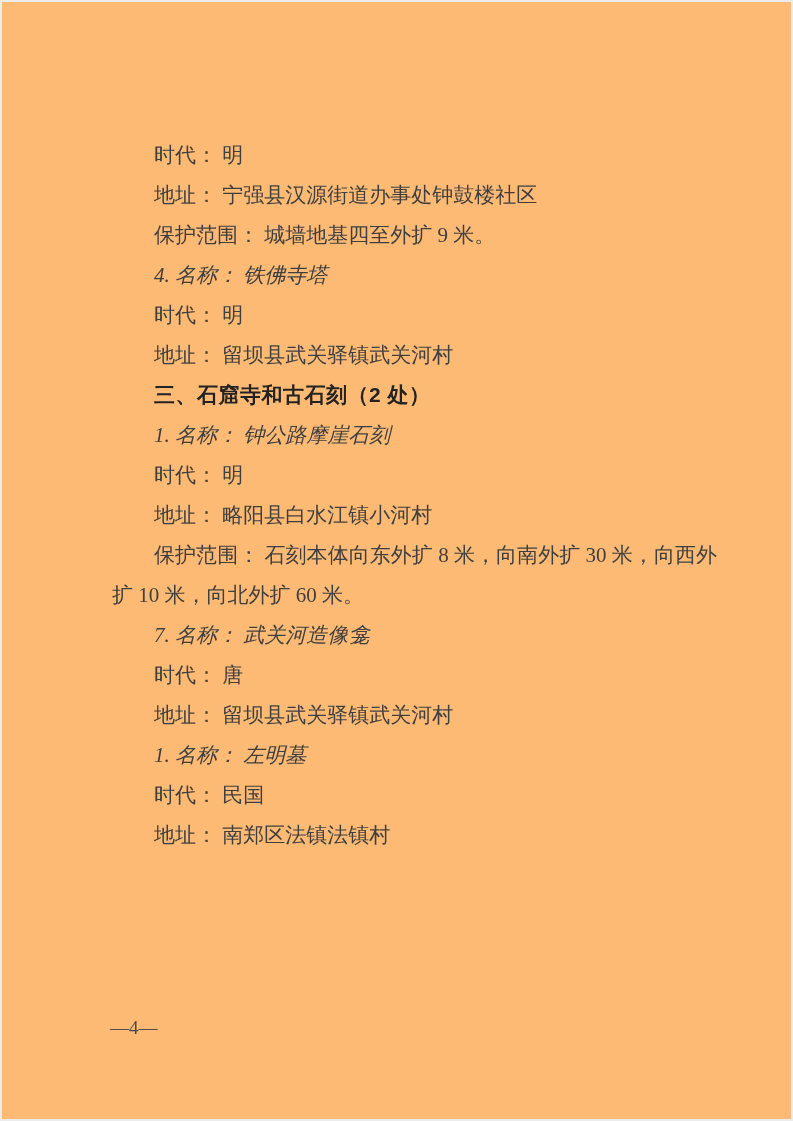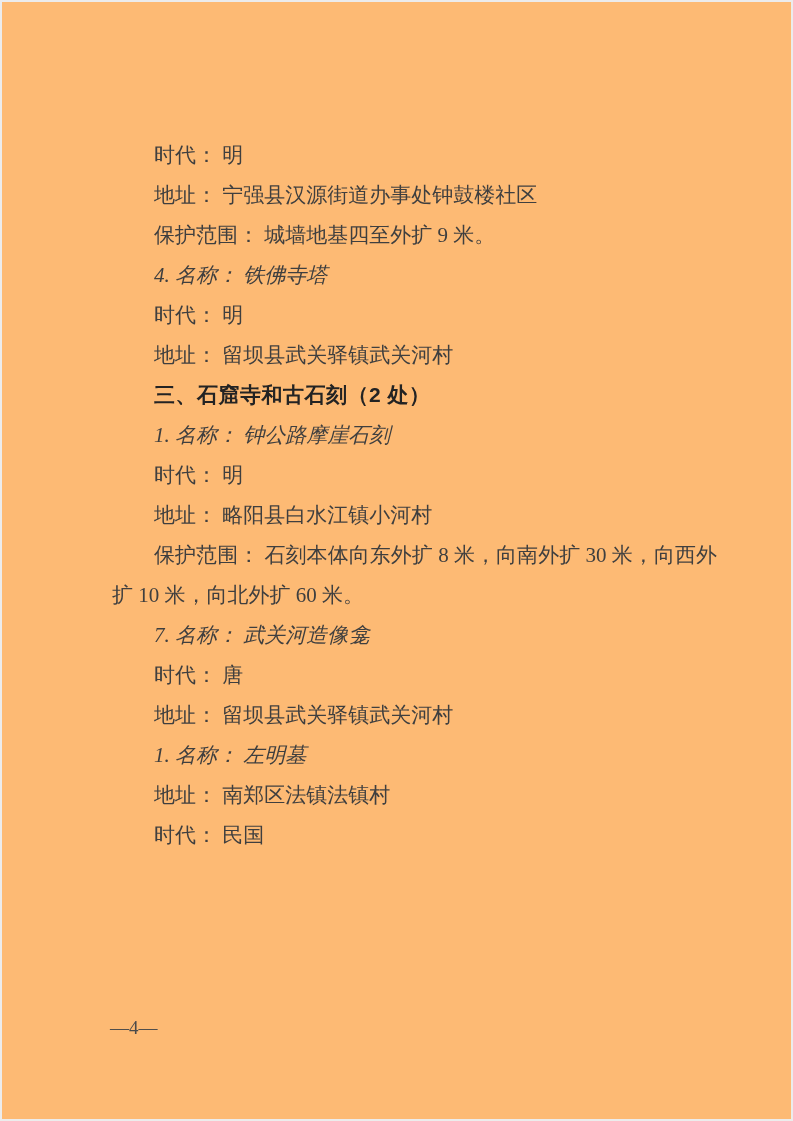--- a/index.html
+++ b/index.html
@@ -67,17 +67,17 @@
     <p class="line-body">地址： 留坝县武关驿镇武关河村</p>
     <p class="line-heading">三、石窟寺和古石刻（2 处）</p>
     <p class="line-name">1. 名称： 钟公路摩崖石刻</p>
     <p class="line-body">时代： 明</p>
     <p class="line-body">地址： 略阳县白水江镇小河村</p>
     <p class="line-body">保护范围： 石刻本体向东外扩 8 米，向南外扩 30 米，向西外扩 10 米，向北外扩 60 米。</p>
     <p class="line-name">7. 名称： 武关河造像龛</p>
     <p class="line-body">时代： 唐</p>
     <p class="line-body">地址： 留坝县武关驿镇武关河村</p>
     <p class="line-name">1. 名称： 左明墓</p>
+    <p class="line-body">时代： 民国</p>
     <p class="line-body">地址： 南郑区法镇法镇村</p>
-    <p class="line-body">时代： 民国</p>
   </div>
   <div class="page-number">—4—</div>
 </div>
 
 </body></html>

